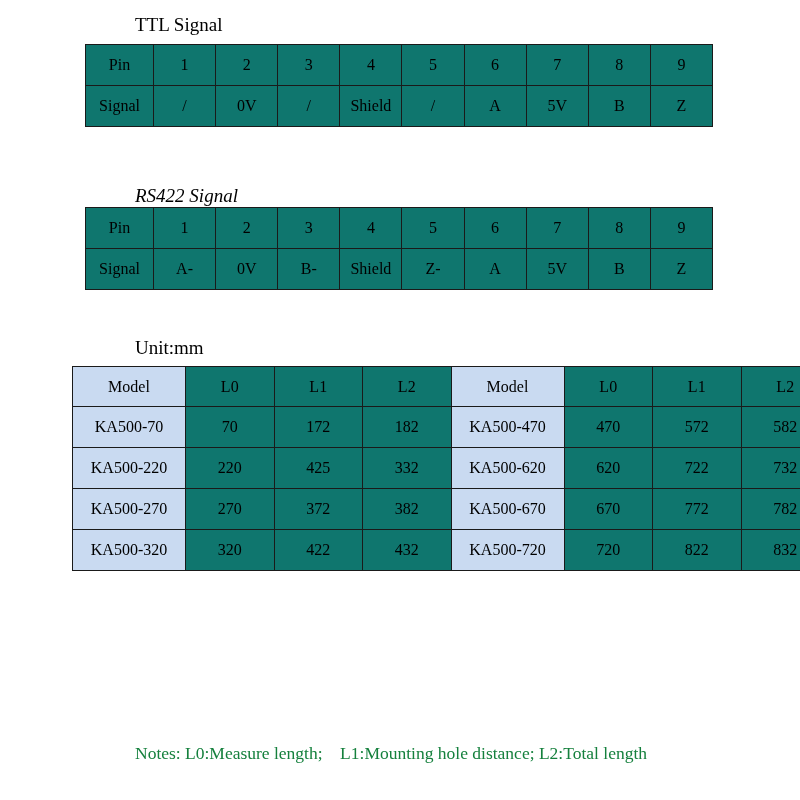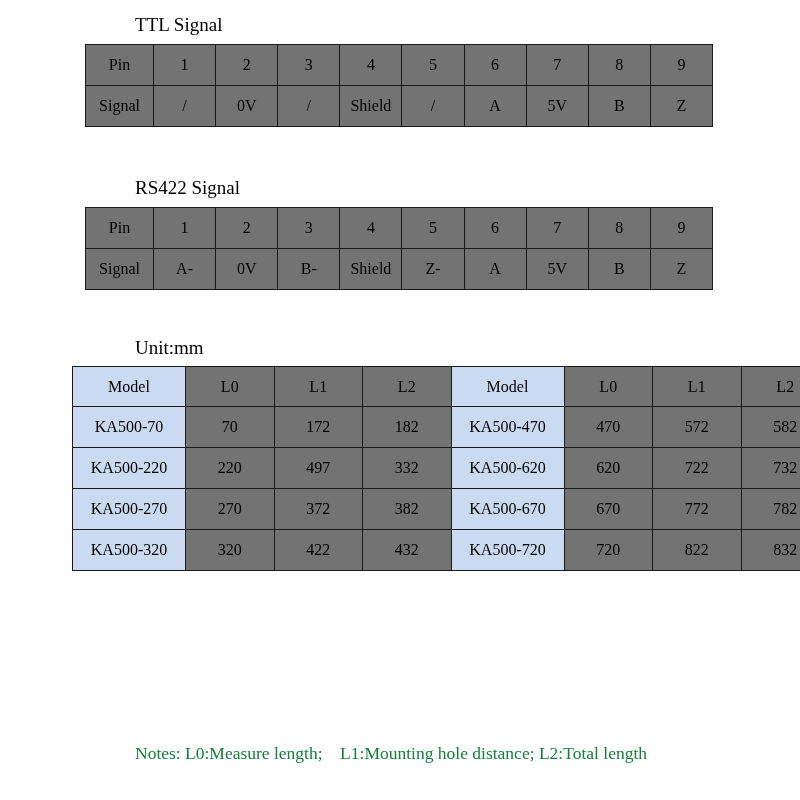--- a/index.html
+++ b/index.html
@@ -15,28 +15,28 @@
 
   .section-title {
     position: absolute;
     left: 135px;
     font-size: 19px;
     line-height: 22px;
     color: #000;
     white-space: nowrap;
   }
   #ttl-title   { top: 14px; }
-  #rs422-title { top: 177px; }
+  #rs422-title { top: 185px; font-style: italic; }
   #unit-title  { top: 337px; text-align: center; }
 
   table {
     border-collapse: collapse;
     table-layout: fixed;
     position: absolute;
-    background: #737373;
+    background: #0f766e;
   }
   td {
     border: 1px solid var(--border-color, #1a1a1a);
     text-align: center;
     vertical-align: middle;
     font-size: 16px;
     overflow: hidden;
     white-space: nowrap;
   }
 
@@ -181,21 +181,21 @@
         <td>172</td>
         <td>182</td>
         <td class="model-cell">KA500-470</td>
         <td>470</td>
         <td>572</td>
         <td>582</td>
       </tr>
       <tr>
         <td class="model-cell">KA500-220</td>
         <td>220</td>
-        <td>497</td>
+        <td>425</td>
         <td>332</td>
         <td class="model-cell">KA500-620</td>
         <td>620</td>
         <td>722</td>
         <td>732</td>
       </tr>
       <tr>
         <td class="model-cell">KA500-270</td>
         <td>270</td>
         <td>372</td>

